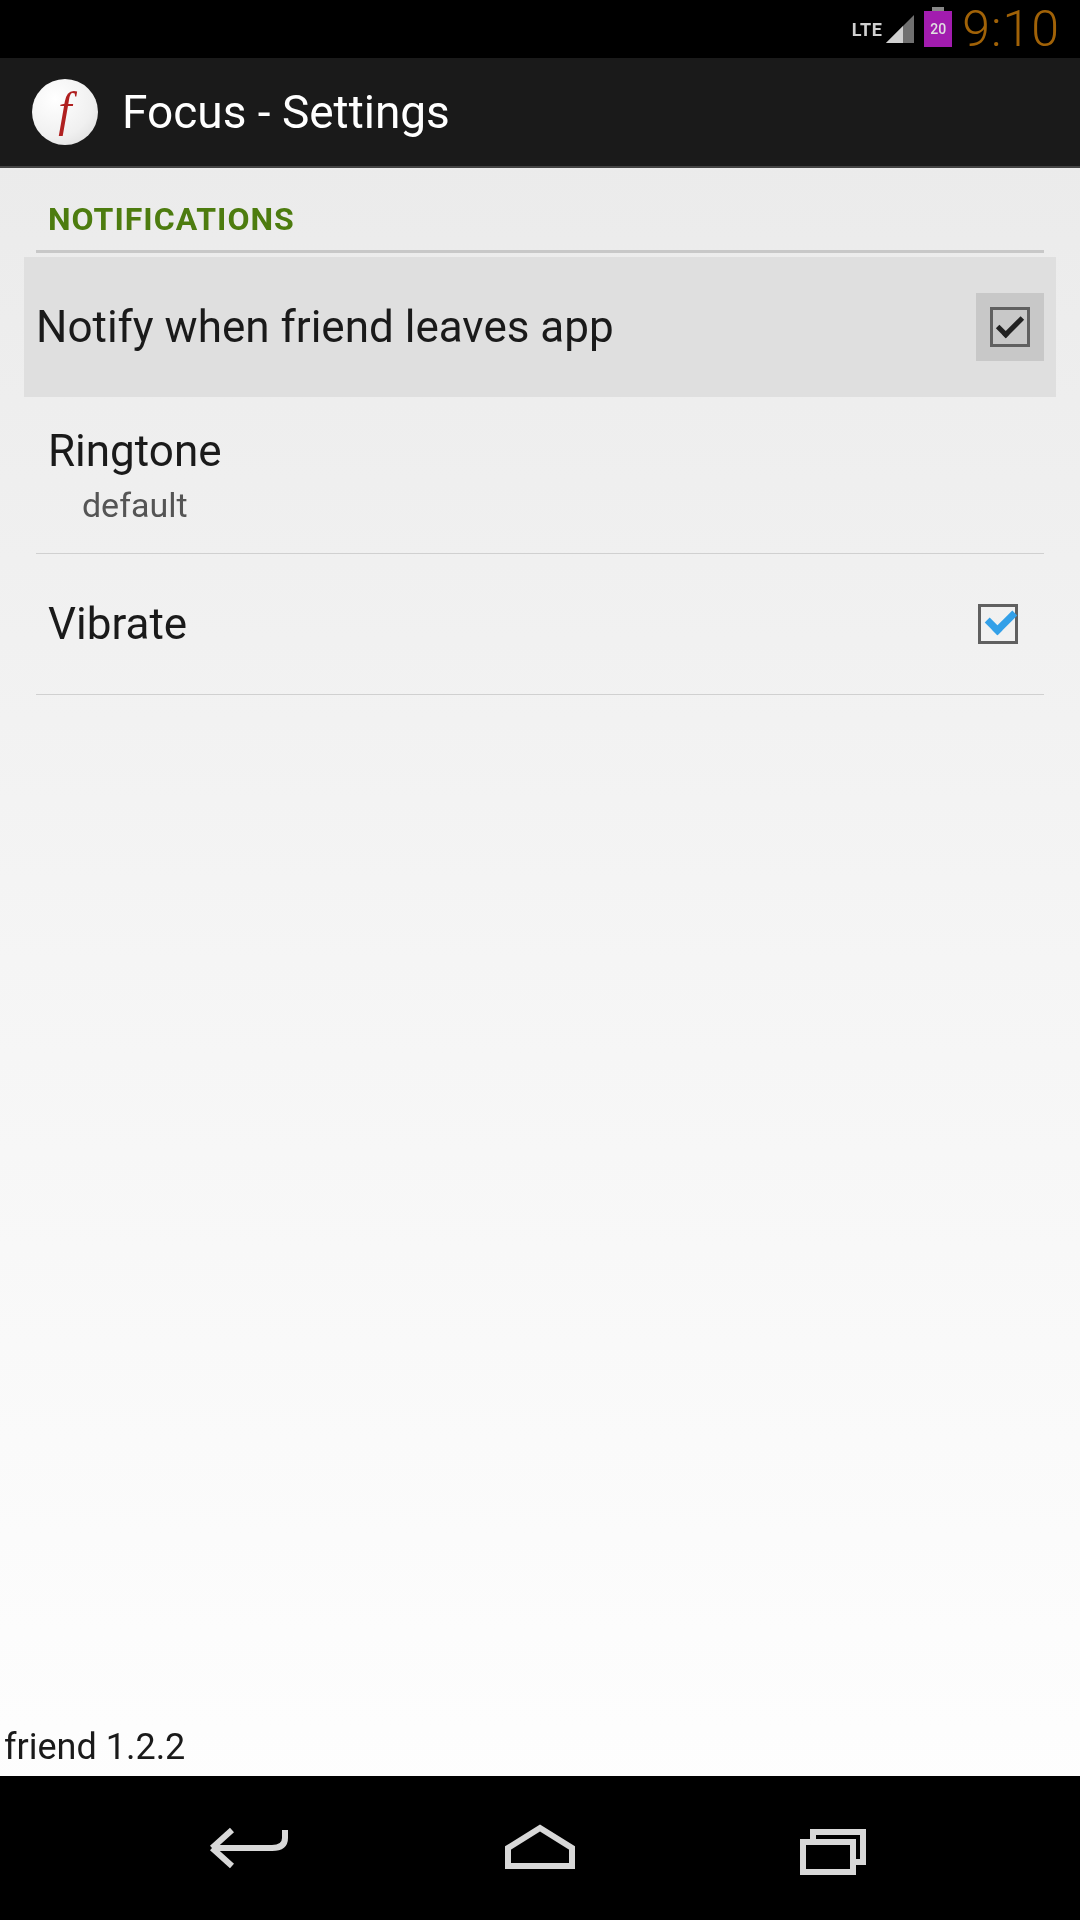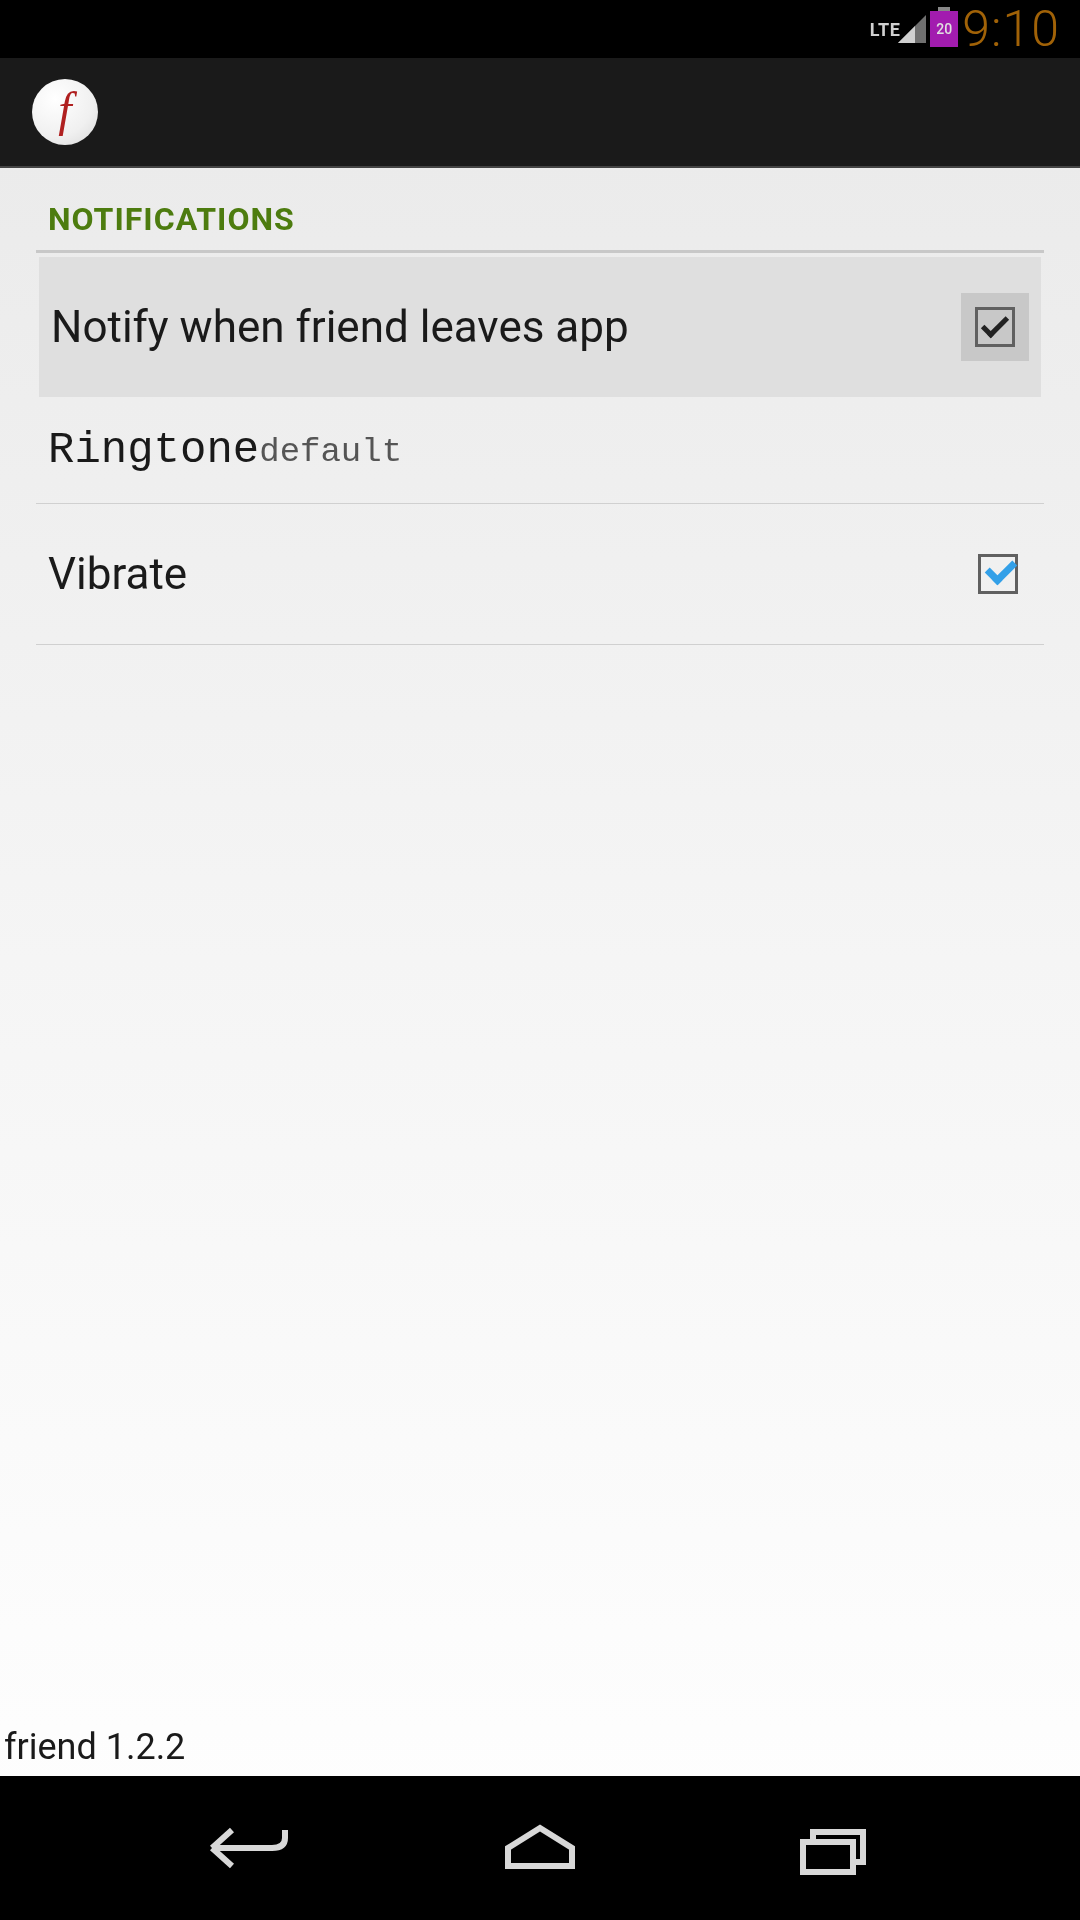--- a/index.html
+++ b/index.html
@@ -18,21 +18,21 @@
       overflow: hidden;
     }
     
     .status-bar {
       height: 58px;
       background: #000000;
       display: flex;
       align-items: center;
       justify-content: flex-end;
       padding-right: 20px;
-      gap: 4px;
+      gap: 10px;
       color: #d0d0d0;
     }
     
     .status-lte {
       font-size: 18px;
       font-weight: 700;
       letter-spacing: 0.5px;
       margin-right: -6px;
     }
     
@@ -136,21 +136,21 @@
     
     .setting-item {
       padding: 36px 48px;
       display: flex;
       align-items: center;
       justify-content: space-between;
     }
     
     .setting-item.highlighted {
       background: #dfdfdf;
-      margin: 0 39px;
+      margin: 0 24px;
     }
     
     .setting-item.with-divider {
       border-bottom: 1px solid #d0d0d0;
       margin: 0 36px;
       padding-left: 12px;
       padding-right: 12px;
     }
     
     .setting-label {
@@ -161,21 +161,21 @@
     
     .setting-sublabel {
       font-size: 34px;
       color: #555555;
       margin-top: 8px;
       text-align: center;
     }
     
     .setting-text-wrap {
       display: flex;
-      font-family: Liberation Mono, monospace;
+      flex-direction: column;
     }
     
     .section-header {
       padding: 32px 48px 12px 48px;
       font-size: 32px;
       font-weight: 700;
       color: #4d7c0f;
       letter-spacing: 1px;
     }
     
@@ -265,20 +265,21 @@
   <div class="status-battery">
     <span class="status-battery-text">20</span>
   </div>
   <span class="status-time">9:10</span>
 </div>
 
 <div class="action-bar">
   <div class="app-icon">
     <span class="app-icon-f">f</span>
   </div>
+  <span class="action-bar-title">Focus - Settings</span>
 </div>
 
 <div class="settings-list">
 
 
   <div class="section-header">NOTIFICATIONS</div>
   <div class="section-divider"></div>
 
   <div class="setting-item highlighted" style="padding-left:12px; padding-right:12px;">
     <span class="setting-label">Notify when friend leaves app</span>

